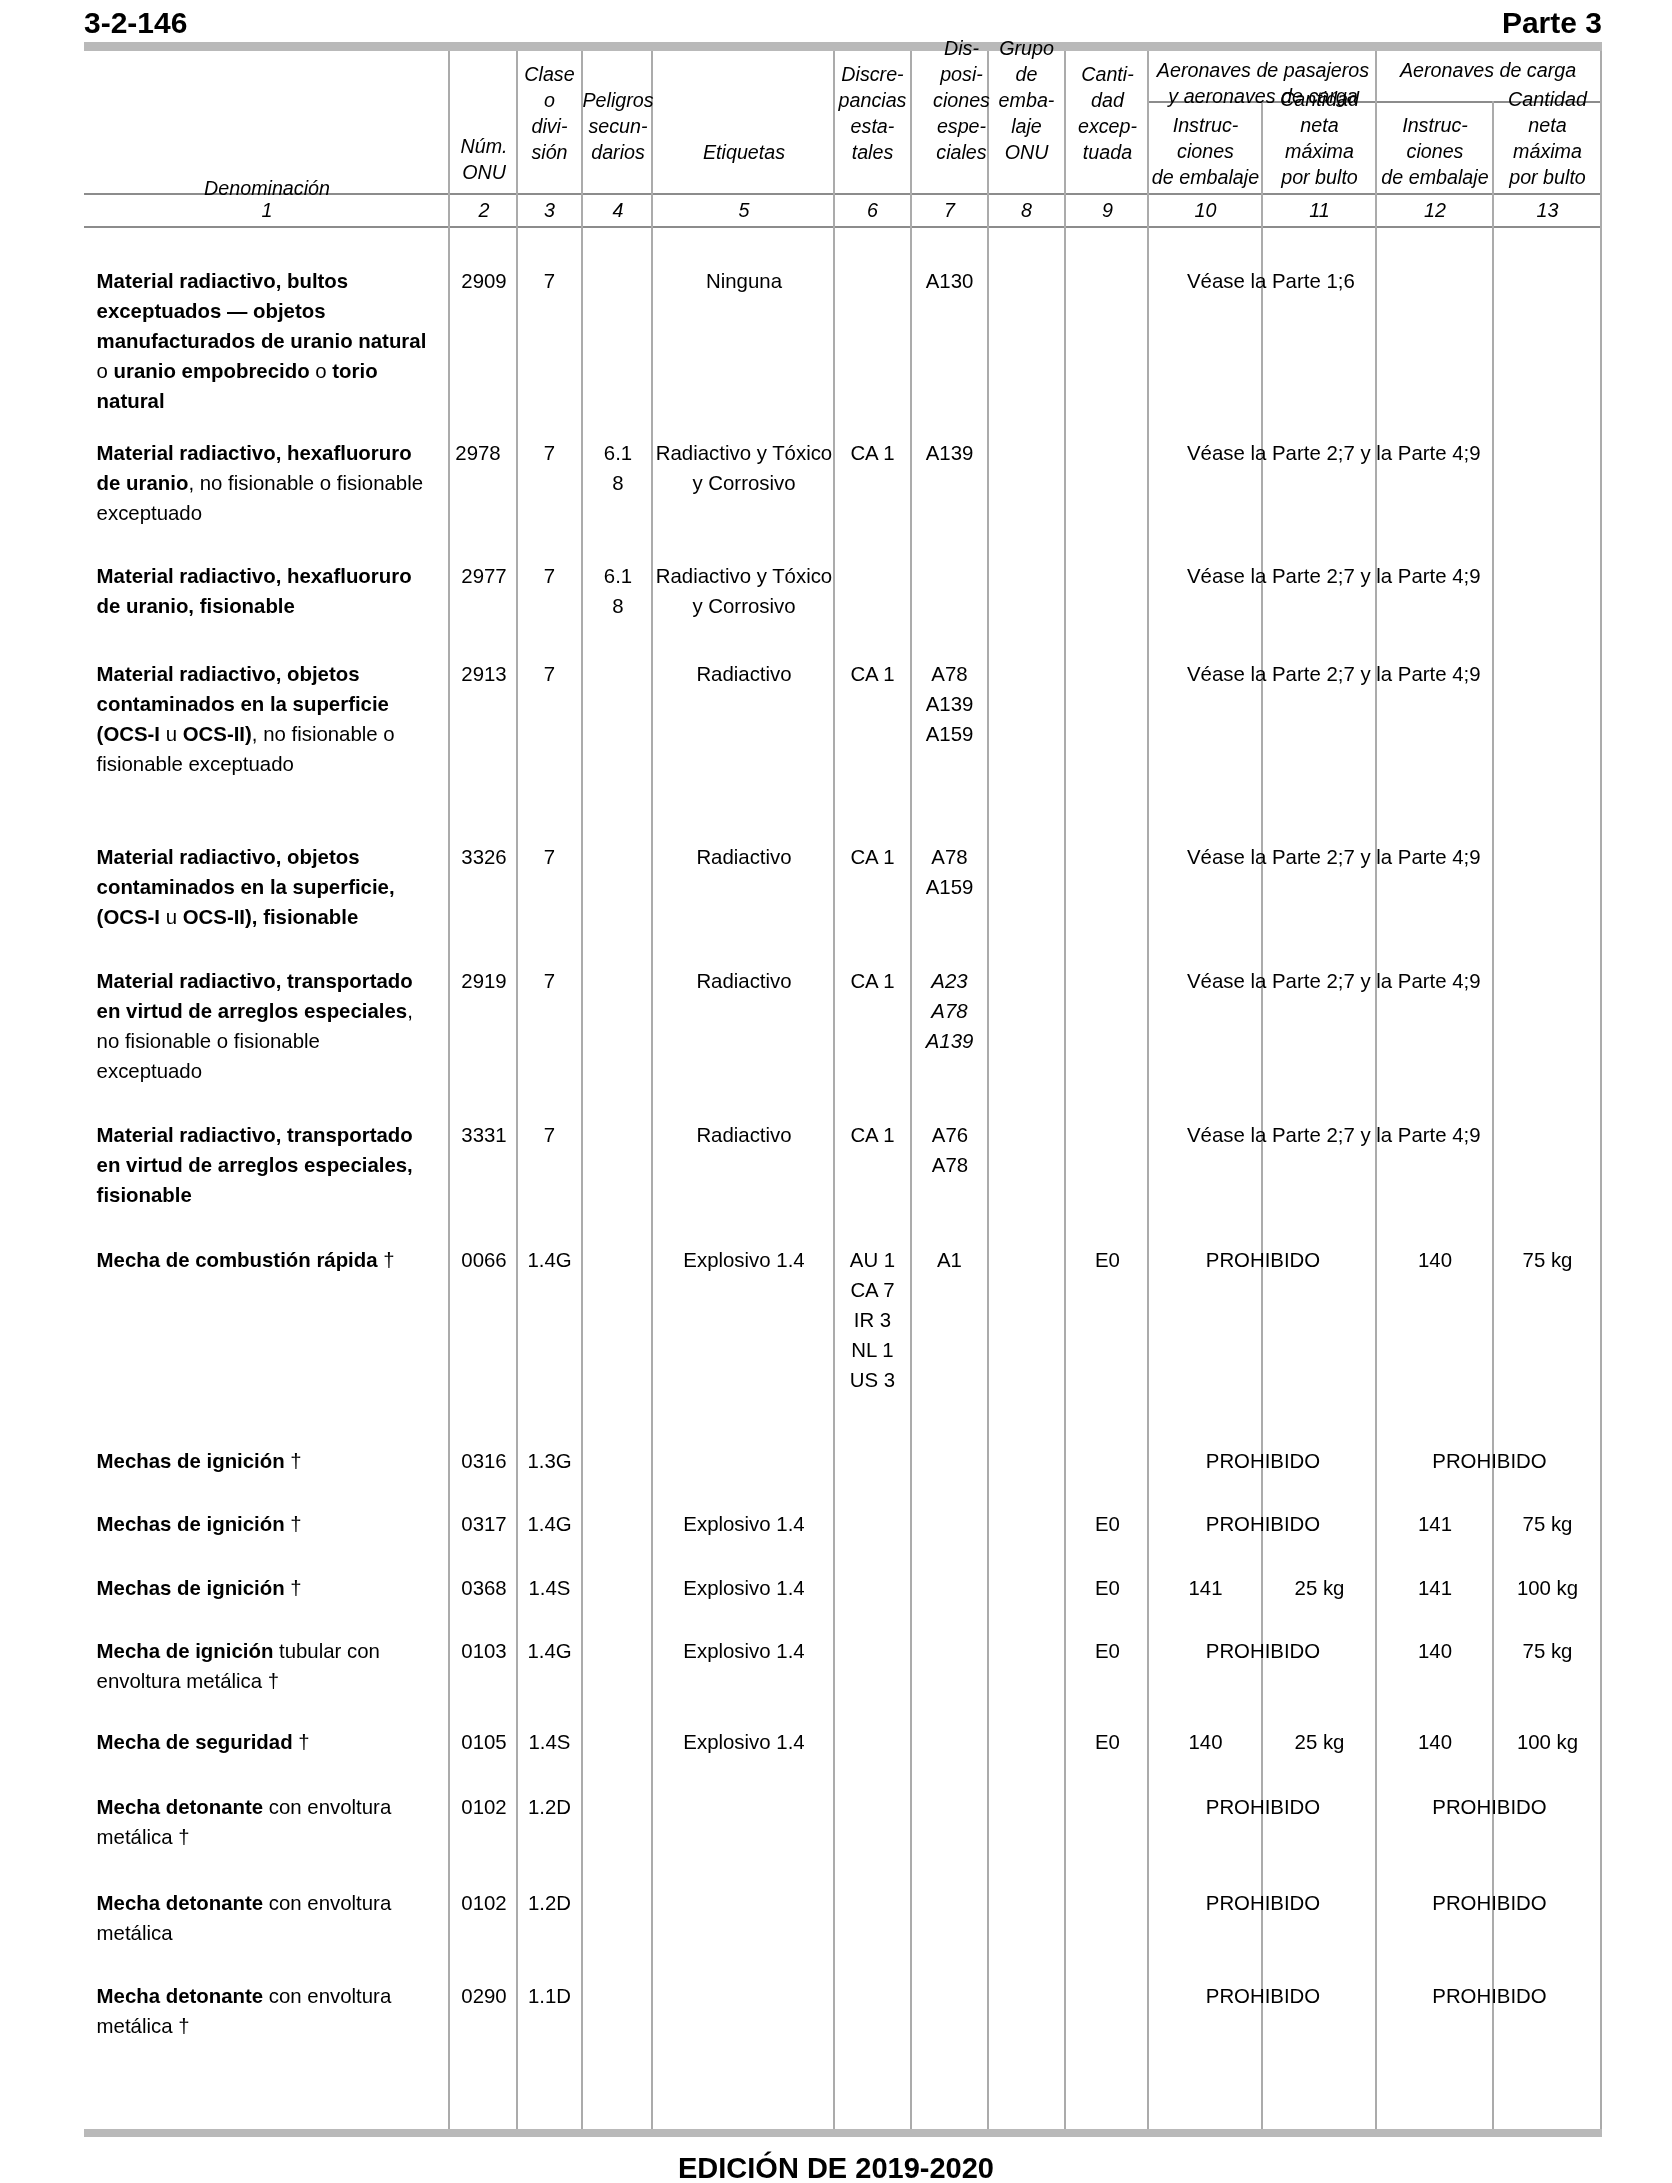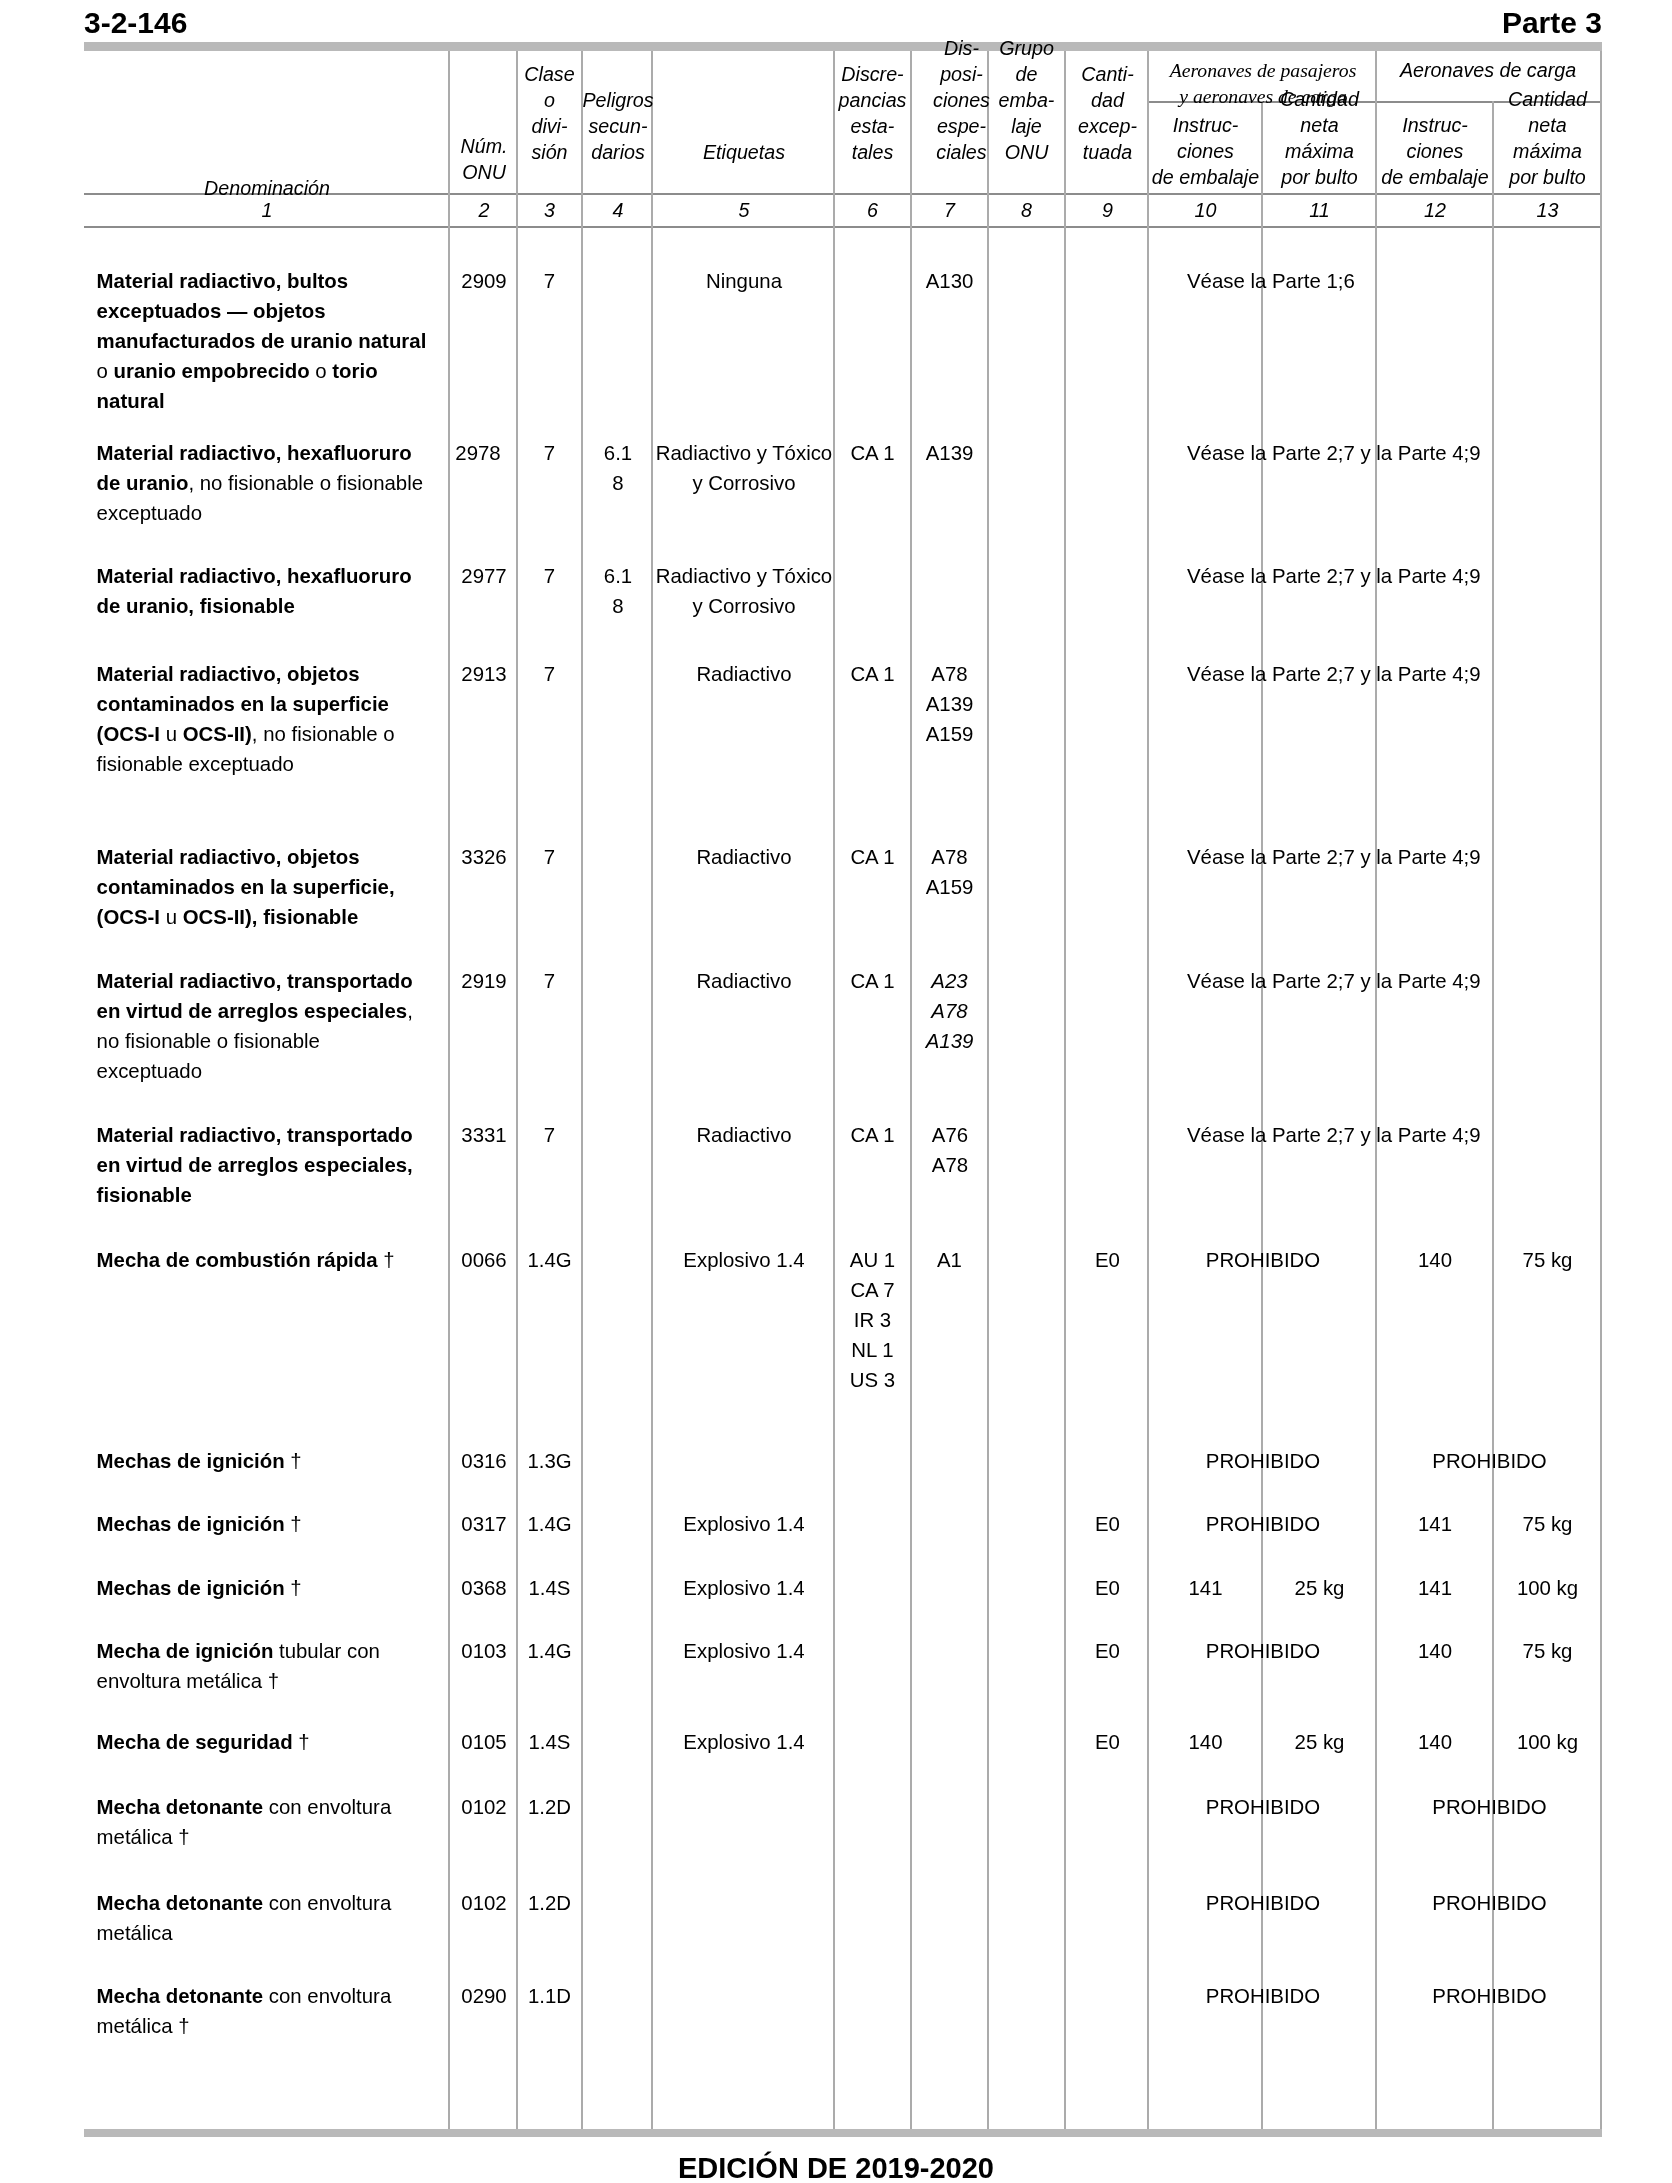--- a/index.html
+++ b/index.html
@@ -92,21 +92,21 @@
         <div>emba-</div>
         <div>laje</div>
         <div>ONU</div>
       </div>
       <div class="hcell" style="left: 982px; width: 83px;">
         <div>Canti-</div>
         <div>dad</div>
         <div>excep-</div>
         <div>tuada</div>
       </div>
-      <div class="gcell" style="left: 1065px; width: 228px; font-family: Liberation Serif, serif;">
+      <div class="gcell" style="left: 1065px; width: 228px;">
         <div>Aeronaves de pasajeros</div>
         <div>y aeronaves de carga</div>
       </div>
       <div class="gcell" style="left: 1293px; width: 222px;">
         <div>Aeronaves de carga</div>
       </div>
       <div class="scell" style="left: 1065px; width: 113px;">
         <div>Instruc-</div>
         <div>ciones</div>
         <div>de embalaje</div>

